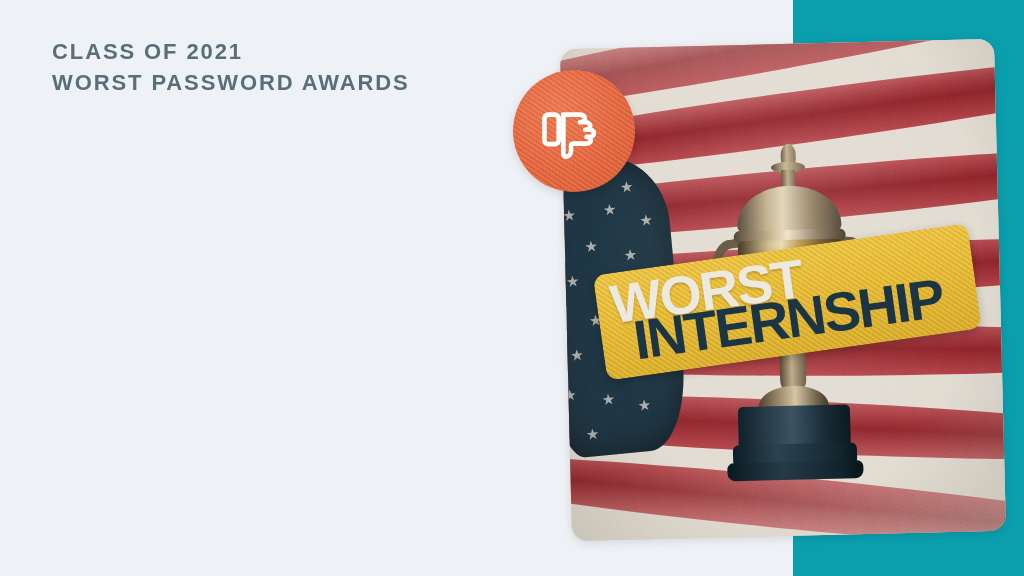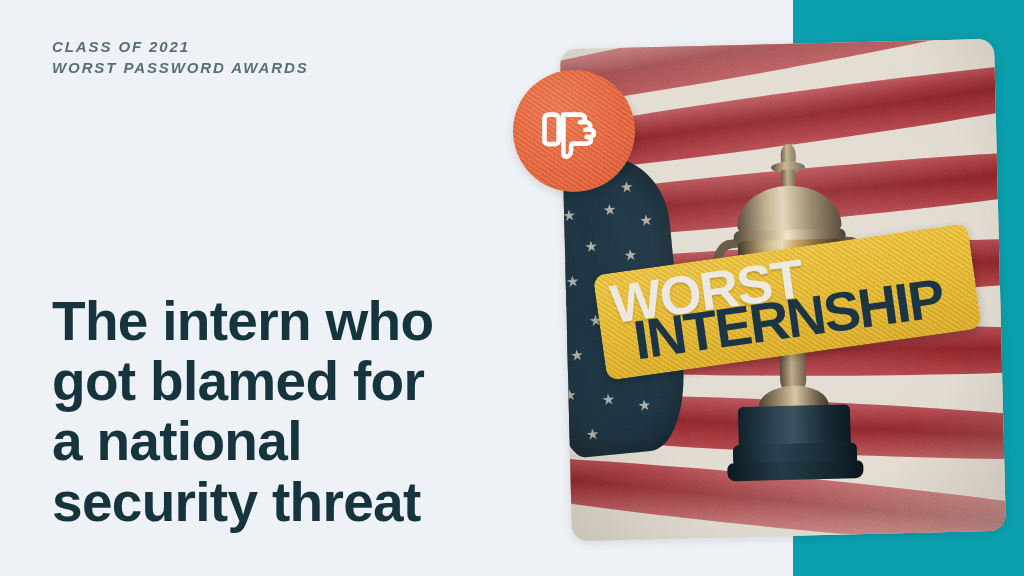--- a/index.html
+++ b/index.html
@@ -27,28 +27,27 @@
   }
 
   
   .text-col {
     position:absolute;
     left:52px; top:36px;
     width:470px; height:500px;
   }
 
   .eyebrow {
-    font-size:15px;
+    font-size:22px;
     font-weight:bold;
     letter-spacing:1.9px;
     line-height:1.43;
     color:#5a6e78;
     text-transform:uppercase;
     white-space:pre-line;
-    font-style:italic;
   }
 
   .headline {
     position:absolute;
     left:0; top:255px;
     width:470px;
     font-size:55px;
     font-weight:bold;
     line-height:1.095;
     letter-spacing:-0.7px;
@@ -283,24 +282,20 @@
 <body>
 
 <div class="stage">
 
   <div class="teal-block"></div>
 
   <div class="text-col">
     <div class="eyebrow">CLASS OF 2021
 WORST PASSWORD AWARDS</div>
 
-    <div class="headline">The intern who
-got blamed for
-a national
-security threat</div>
   </div>
 
   <div class="photo-card">
 
     <div class="flag">
       <div class="stripe s1"></div>
       <div class="stripe s2"></div>
       <div class="stripe s3"></div>
       <div class="stripe s4"></div>
       <div class="stripe s5"></div>

